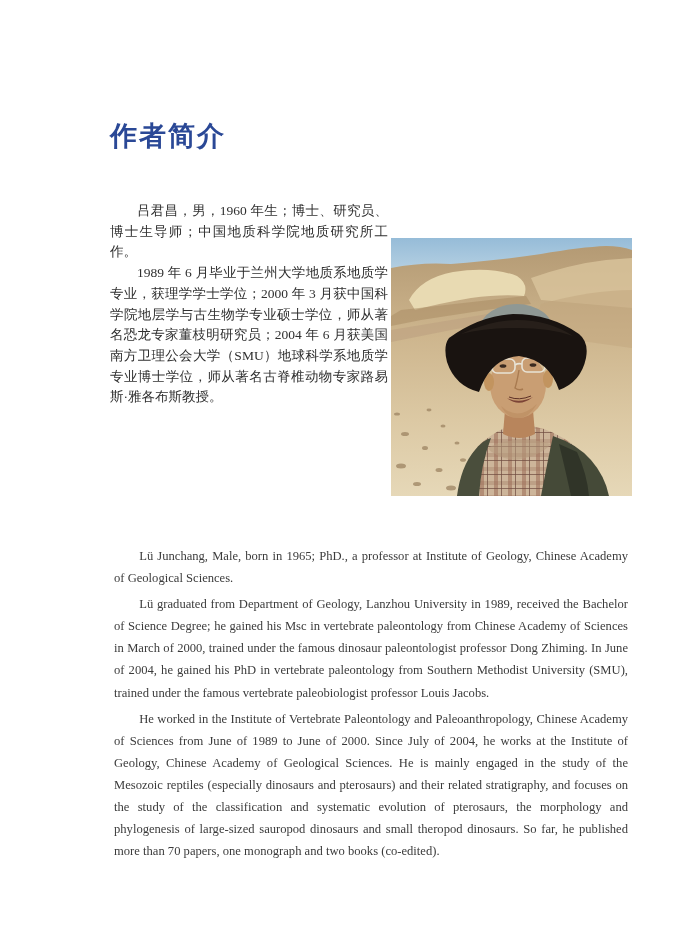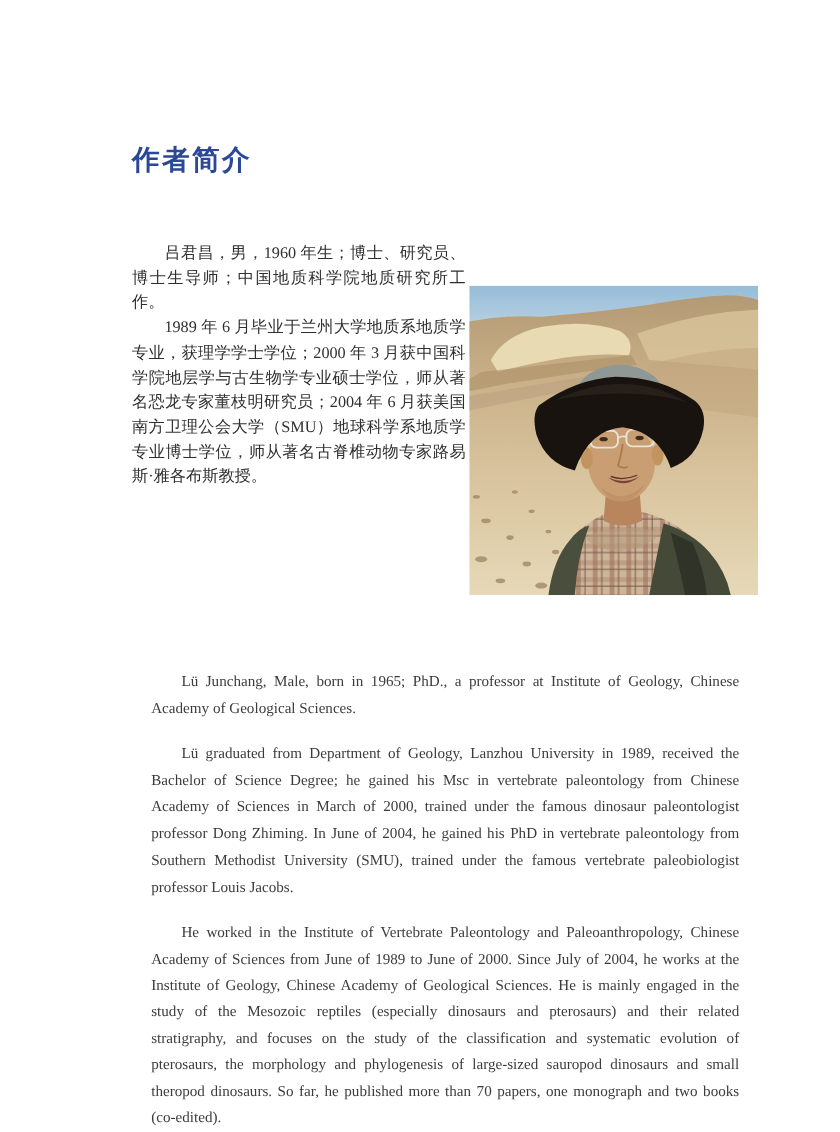--- a/index.html
+++ b/index.html
@@ -13,21 +13,21 @@
     height: 943px;
     background: #ffffff;
     overflow: hidden;
     font-family: "Liberation Serif", "DejaVu Serif", serif;
   }
   .page-title {
     position: absolute;
     left: 110px;
     top: 118px;
     margin: 0;
-    font-size: 23px;
+    font-size: 27px;
     font-weight: bold;
     letter-spacing: 2px;
     color: #2a4896;
     font-family: "Liberation Serif", "DejaVu Serif", serif;
   }
   .cn-bio {
     position: absolute;
     left: 110px;
     top: 201px;
     width: 278px;
@@ -54,21 +54,21 @@
     position: absolute;
     left: 110px;
     top: 541px;
     width: 522px;
     font-size: 12.6px;
     line-height: 22.1px;
     color: #3b3b3b;
     text-align: justify;
   }
   .en-bio p {
-    margin: 16px;
+    margin: 4px;
     text-indent: 2em;
   }
 </style>
 </head>
 <body>
 
 <div class="page">
 
   <h1 class="page-title">作者简介</h1>
 

